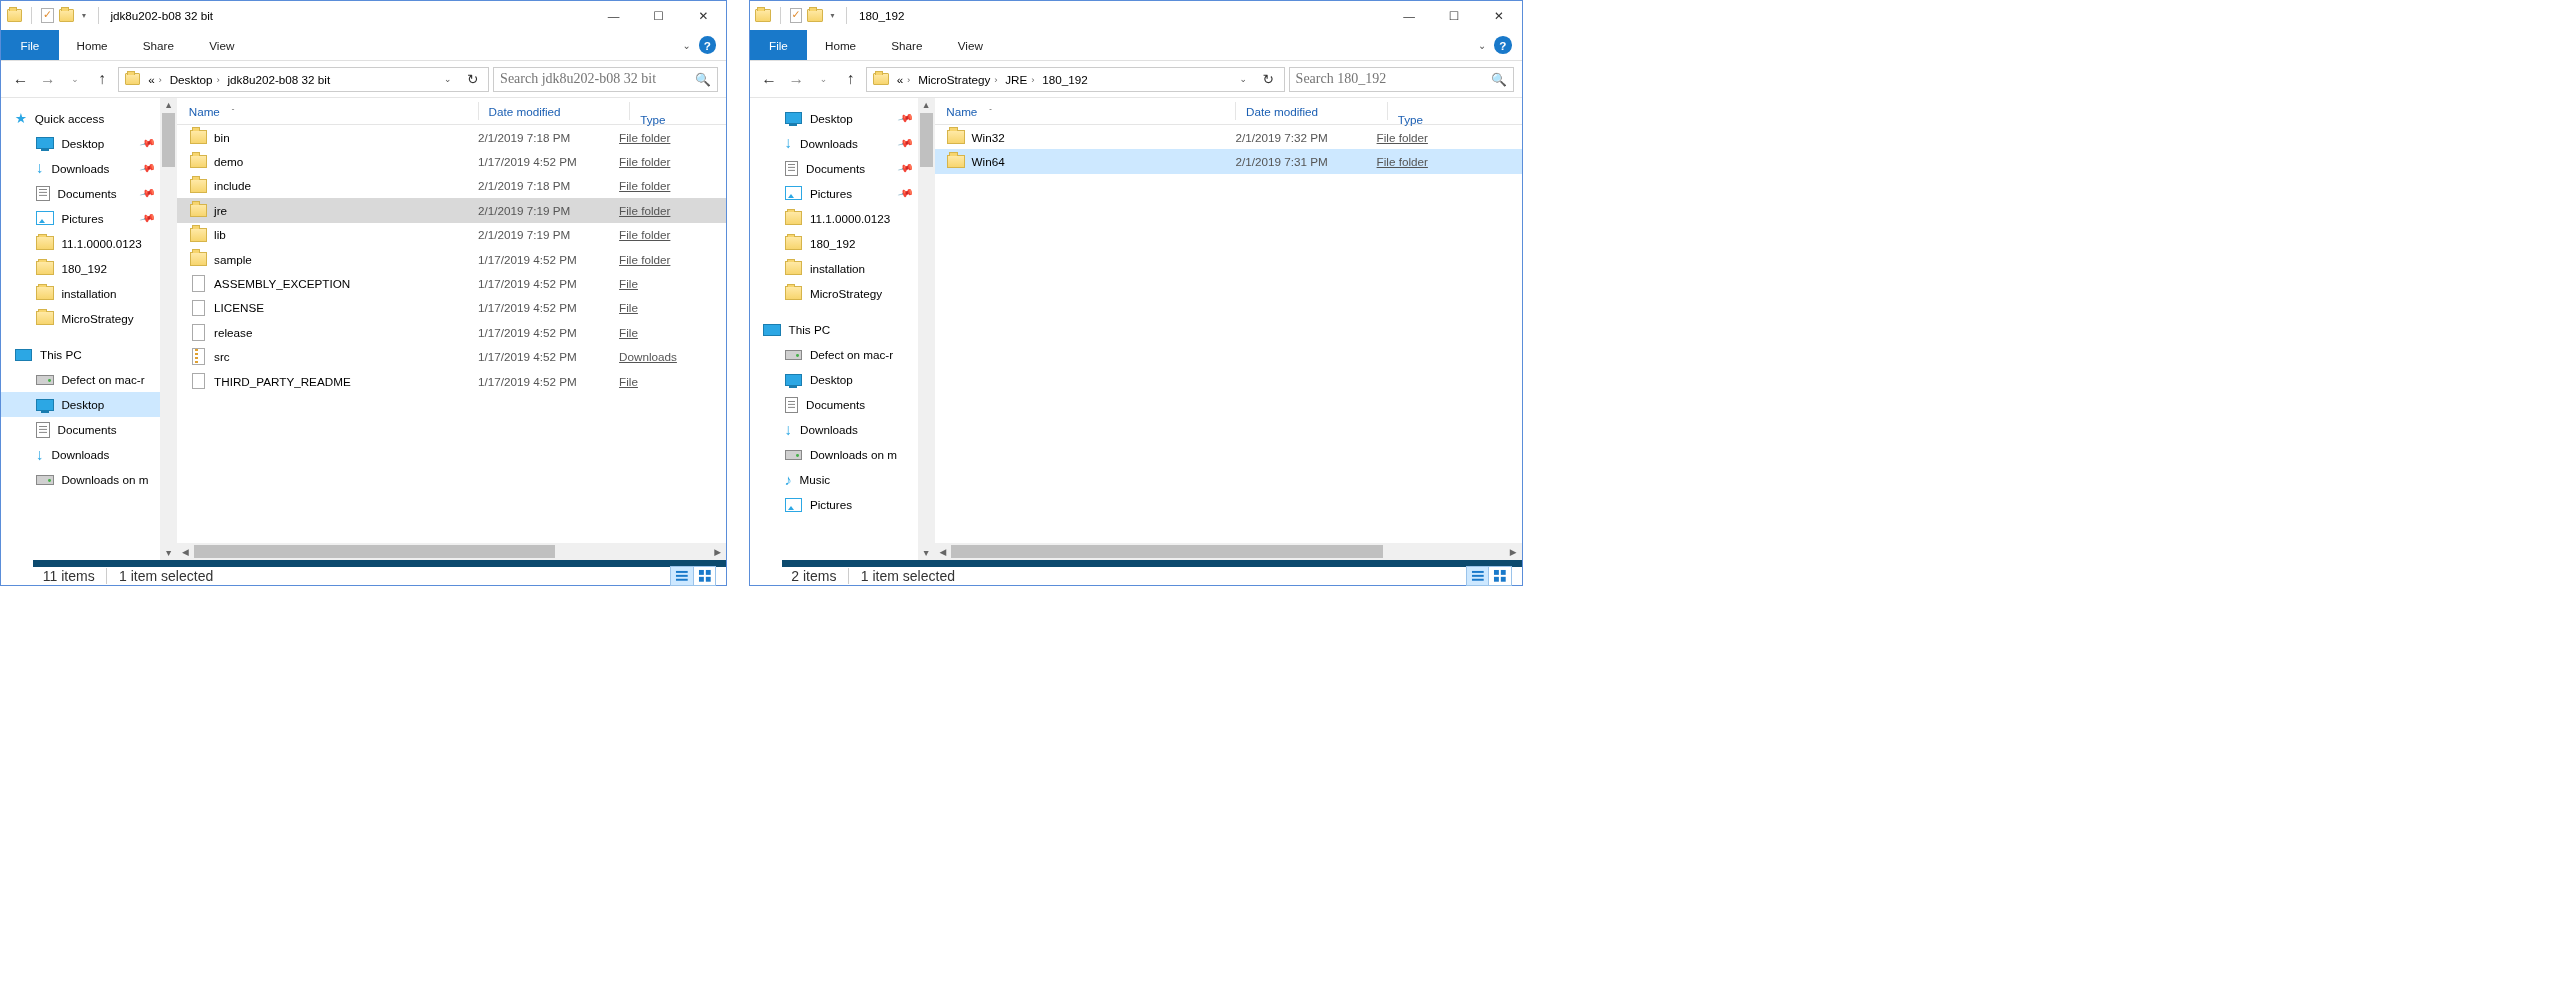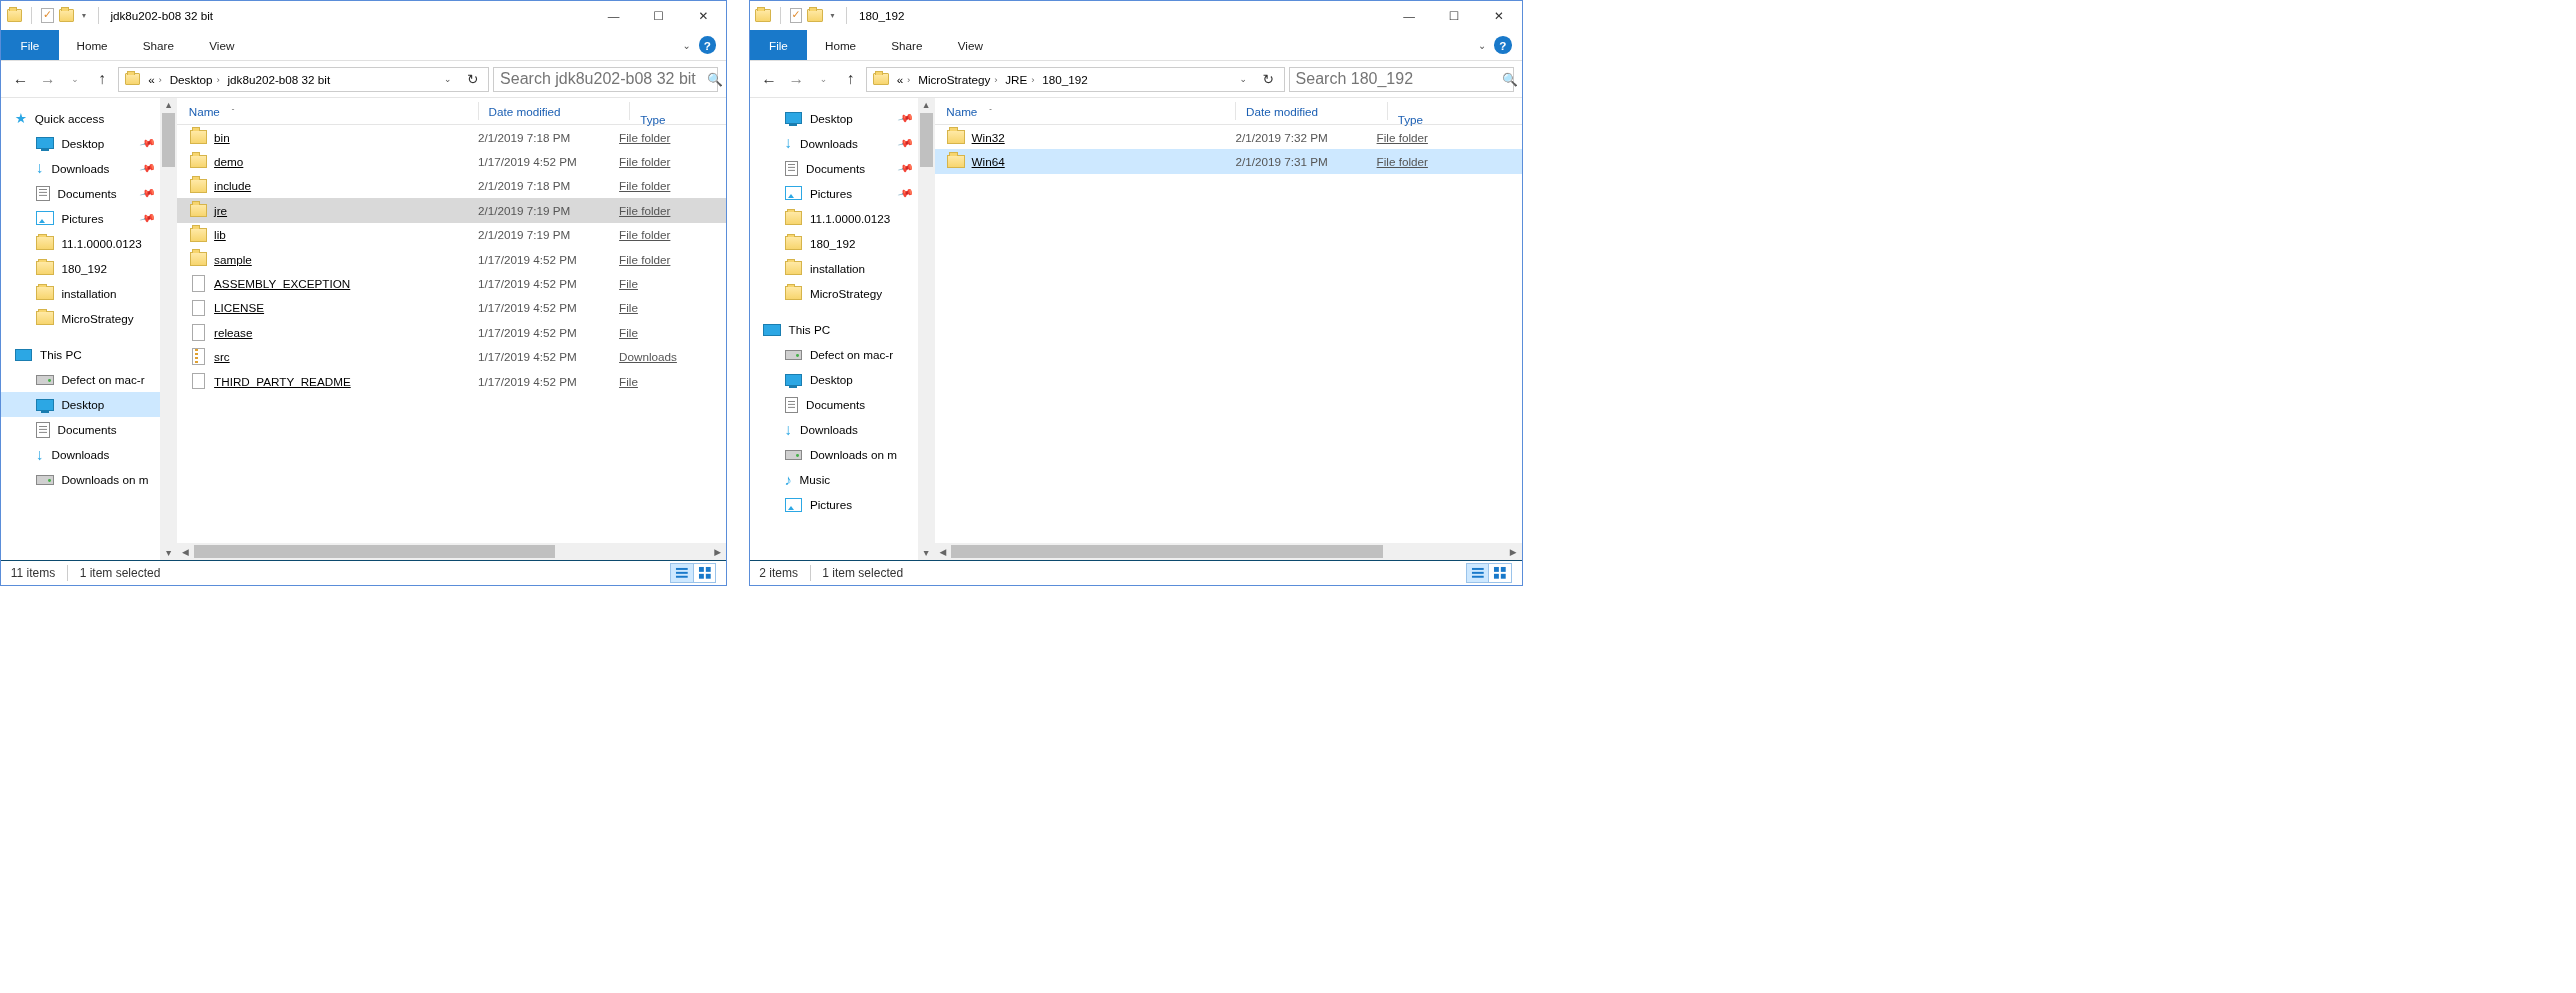--- a/index.html
+++ b/index.html
@@ -130,22 +130,22 @@
 .crumb { padding:0 3.9px; color:#000; font-size:11.7px; display:flex; align-items:center; gap:3.9px;}
 .crumb .sep{ color:#666; font-size:9.8px; }
 .addr-box .right-ctrls{ margin-left:auto; display:flex; align-items:center; gap:2px;}
 .addr-drop { padding:0 5.9px; color:#555; font-size:8.8px; }
 .refresh { padding:0 7.8px; color:#333; font-size:13.7px;}
 .search-box {
   width:225px; height:25px; border:1px solid #ccc;
   display:flex; align-items:center; padding:0 5.9px;
 }
 .search-box input {
-  border:none; outline:none; flex:1; font-size:16px;
-  font-family:Liberation Sans, sans-serif; color:#555;
+  border:none; outline:none; flex:1; font-size:14px;
+  font-family:Liberation Serif, serif; color:#555;
 }
 .search-ic { color:#555; font-size:12.7px; }
 
 
 .body {
   flex:1; display:flex; overflow:hidden;
 }
 .nav-pane {
   width:176px;
   border-right: none;
@@ -234,36 +234,36 @@
 .col-sep{ width:1px; height:17.6px; background:#e5e5e5; margin-right:9.8px;}
 
 .file-list{ flex:1; overflow:hidden; }
 .file-row{
   height:24.4px; display:flex; align-items:center;
   padding-left:11.7px; font-size:11.7px; color:#000;
 }
 .file-row.selected{ background:#d9d9d9; }
 .file-row.hl-blue{ background:#cde8ff; }
 .file-row .ic{ width:19.5px; display:flex; justify-content:center; margin-right:5.9px;}
-.file-row .fname{ width:264px;text-decoration:underline; }
+.file-row .fname{ width:264px; }
 .file-row .fdate{ width:141px; color:#555; }
 .file-row .ftype{ flex:1; color:#555;text-decoration:underline; }
 
 .h-scroll{
   height:16.6px; background:#f0f0f0; display:flex; align-items:center;
 }
 .h-scroll .arr{ width:16.6px; text-align:center; color:#666; font-size:8.8px;}
 .h-scroll .track{ flex:1; position:relative; height:100%;}
 .h-scroll .thumb{ position:absolute; top:2px; bottom:2px; background:#c0c0c0;}
 
 
 .statusbar{
-  height:25px; border-top:1px solid #0c4a6e;
+  height:25px; border-top:7px solid #0c4a6e;
   display:flex; align-items:center; padding:0 9.8px;
-  font-size:12px; color:#333;
+  font-size:14px; color:#333;margin-left:32px;
 }
 .statusbar .ssep{ width:1px; height:15.6px; background:#ccc; margin:0 11.7px;}
 .statusbar .view-toggles{ margin-left:auto; display:flex;}
 .vt{
   width:23.4px; height:19.5px; border:1px solid #9ac3ea;
   display:flex; align-items:center; justify-content:center;
   margin-left:-1px;
 }
 .vt.active{ background:#cde8ff; }
 .vt svg{width:13.7px;height:13.7px;}

